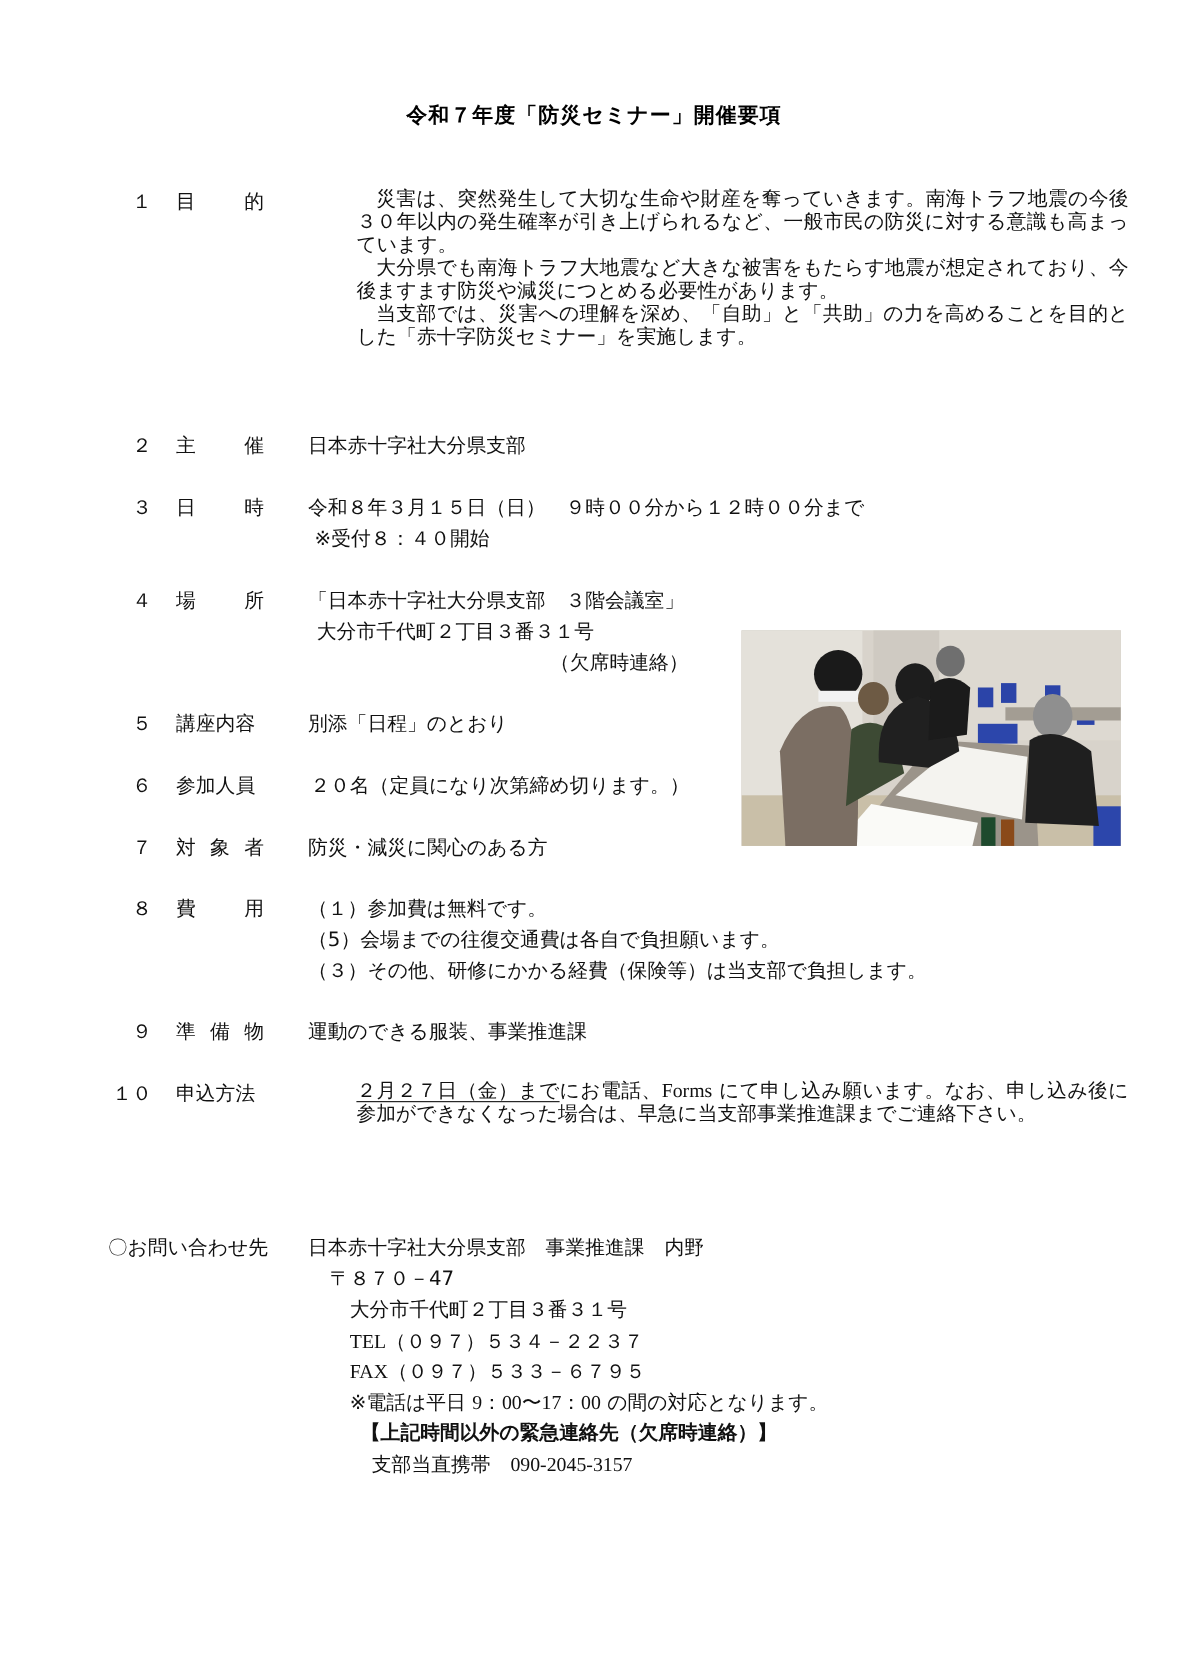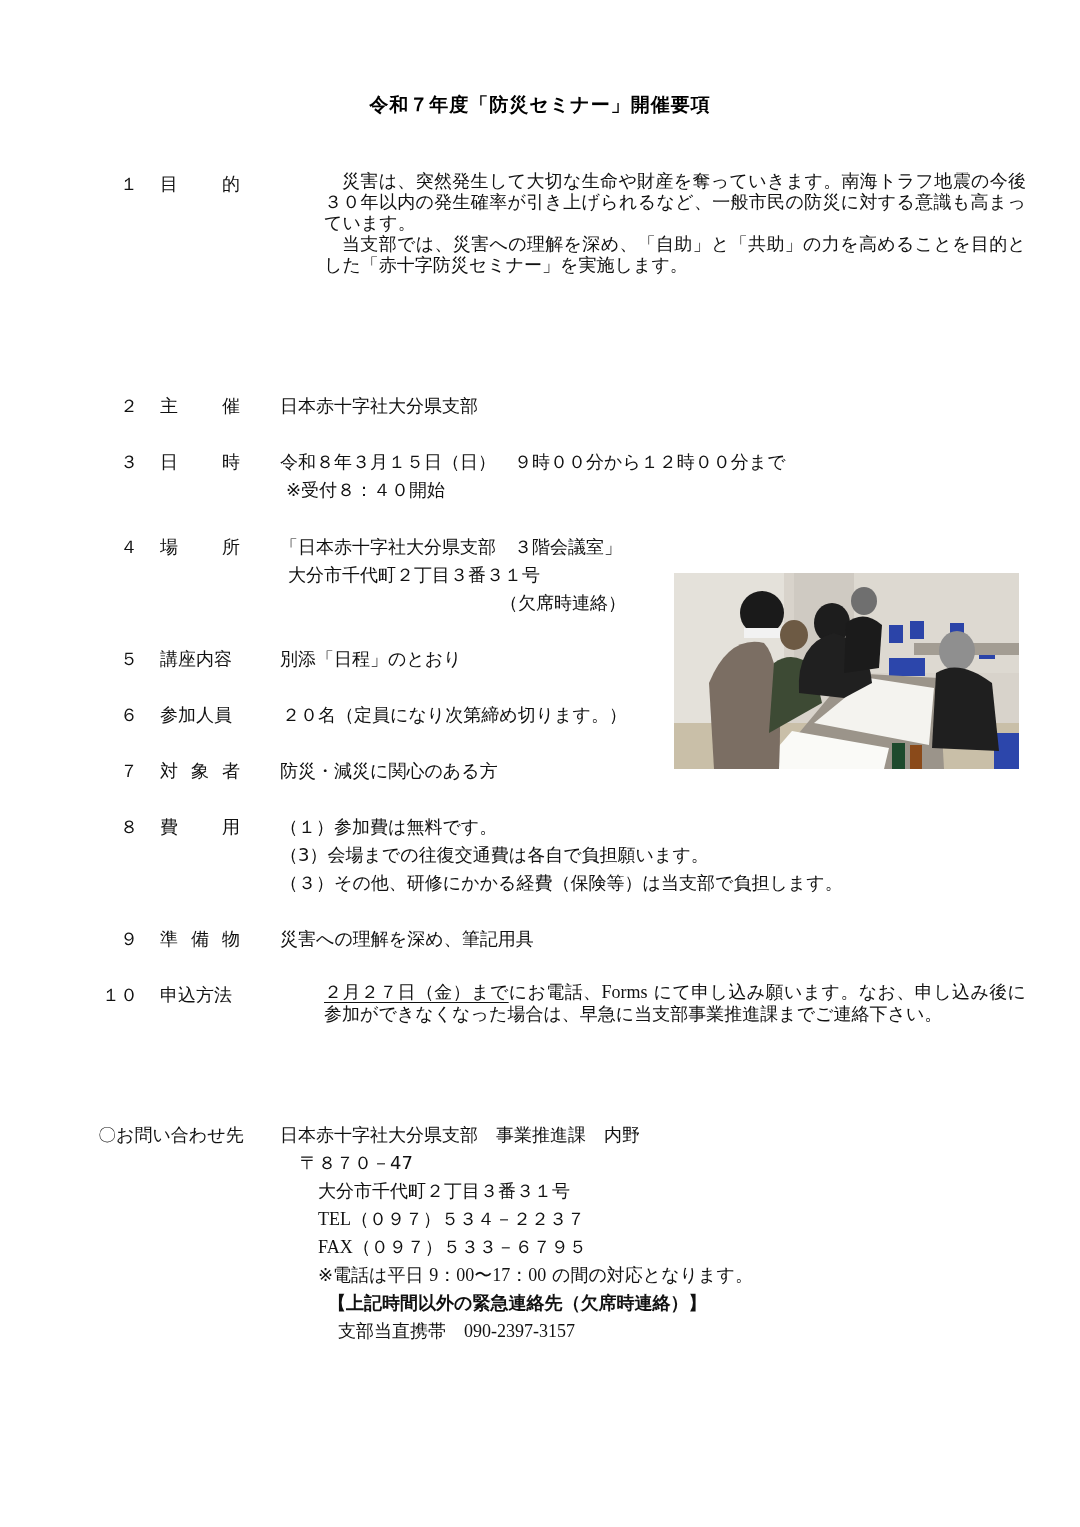--- a/index.html
+++ b/index.html
@@ -34,20 +34,21 @@
 
   <div class="title">令和７年度「防災セミナー」開催要項</div>
 
   <div class="abs num" style="left:114px;top:170px;">１</div>
   <div class="abs label-spread" style="left:160px;top:170px;">
     <span>目</span>
     <span>的</span>
   </div>
   <div class="para" style="top:170px;">
     <p class="indent">災害は、突然発生して大切な生命や財産を奪っていきます。南海トラフ地震の今後３０年以内の発生確率が引き上げられるなど、一般市民の防災に対する意識も高まっています。</p>
+    <p class="indent">大分県でも南海トラフ大地震など大きな被害をもたらす地震が想定されており、今後ますます防災や減災につとめる必要性があります。</p>
     <p class="indent">当支部では、災害への理解を深め、「自助」と「共助」の力を高めることを目的とした「赤十字防災セミナー」を実施します。</p>
   </div>
 
   <div class="abs num" style="left:114px;top:392px;">２</div>
   <div class="abs label-spread" style="left:160px;top:392px;">
     <span>主</span>
     <span>催</span>
   </div>
   <div class="abs" style="left:280px;top:392px;">日本赤十字社大分県支部</div>
 
@@ -121,30 +122,30 @@
     <span>者</span>
   </div>
   <div class="abs" style="left:280px;top:757px;">防災・減災に関心のある方</div>
 
   <div class="abs num" style="left:114px;top:813px;">８</div>
   <div class="abs label-spread" style="left:160px;top:813px;">
     <span>費</span>
     <span>用</span>
   </div>
   <div class="abs" style="left:280px;top:813px;">（１）参加費は無料です。</div>
-  <div class="abs" style="left:280px;top:841px;">（3）会場までの往復交通費は各自で負担願います。</div>
+  <div class="abs" style="left:280px;top:841px;">（5）会場までの往復交通費は各自で負担願います。</div>
   <div class="abs" style="left:280px;top:869px;">（３）その他、研修にかかる経費（保険等）は当支部で負担します。</div>
 
   <div class="abs num" style="left:114px;top:925px;">９</div>
   <div class="abs label-spread" style="left:160px;top:925px;">
     <span>準</span>
     <span>備</span>
     <span>物</span>
   </div>
-  <div class="abs" style="left:280px;top:925px;">災害への理解を深め、筆記用具</div>
+  <div class="abs" style="left:280px;top:925px;">運動のできる服装、事業推進課</div>
 
   <div class="abs num" style="left:98px;top:981px;width:40px;">１０</div>
   <div class="abs" style="left:160px;top:981px;">申込方法</div>
   <div class="para" style="top:981px;">
     <p><span class="underline">２月２７日（金）まで</span><span>にお電話、</span><span class="serif">Forms</span> <span>にて申し込み願います。なお、申し込み後に参加ができなくなった場合は、早急に当支部事業推進課までご連絡下さい。</span></p>
   </div>
 
   <div class="abs" style="left:98px;top:1121px;">〇お問い合わせ先</div>
   <div class="abs" style="left:280px;top:1121px;">日本赤十字社大分県支部　事業推進課　内野</div>
   <div class="abs" style="left:300px;top:1149px;">〒８７０－47</div>
@@ -153,16 +154,16 @@
     <span class="serif">TEL</span><span>（０９７）５３４－２２３７</span>
   </div>
   <div class="abs" style="left:318px;top:1233px;">
     <span class="serif">FAX</span><span>（０９７）５３３－６７９５</span>
   </div>
   <div class="abs" style="left:318px;top:1261px;">
     <span>※電話は平日</span> <span class="serif">9：00〜17：00</span> <span>の間の対応となります。</span>
   </div>
   <div class="abs" style="left:328px;top:1289px;font-weight:bold;">【上記時間以外の緊急連絡先（欠席時連絡）】</div>
   <div class="abs" style="left:338px;top:1317px;">
-    <span>支部当直携帯</span>　<span class="serif">090-2397-3157</span>
+    <span>支部当直携帯</span>　<span class="serif">090-2045-3157</span>
   </div>
 
 </div>
 
 </body></html>

